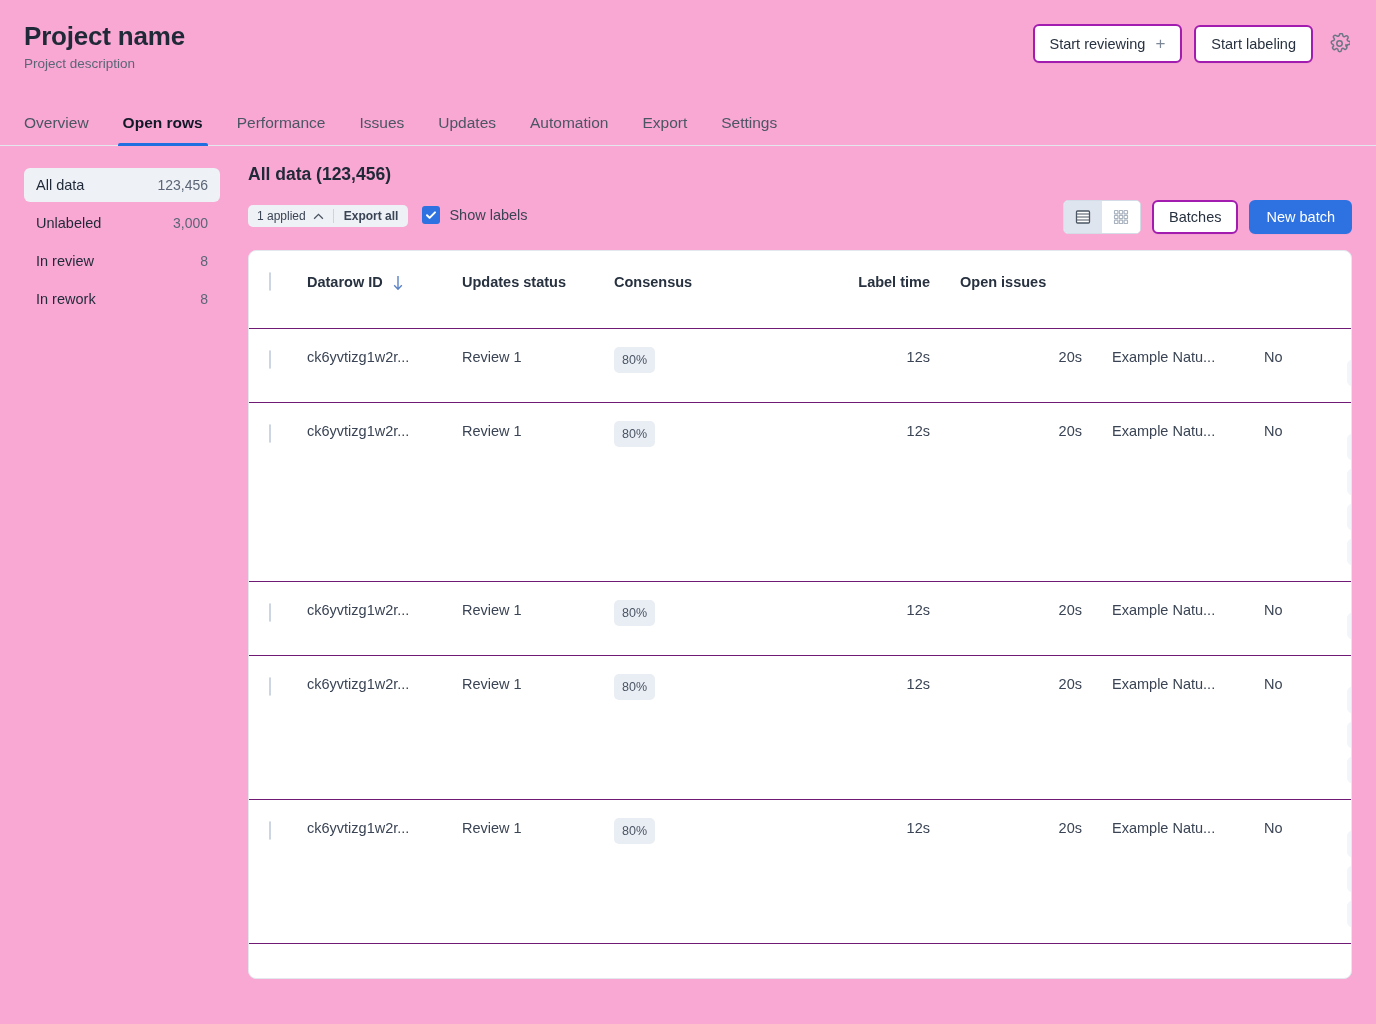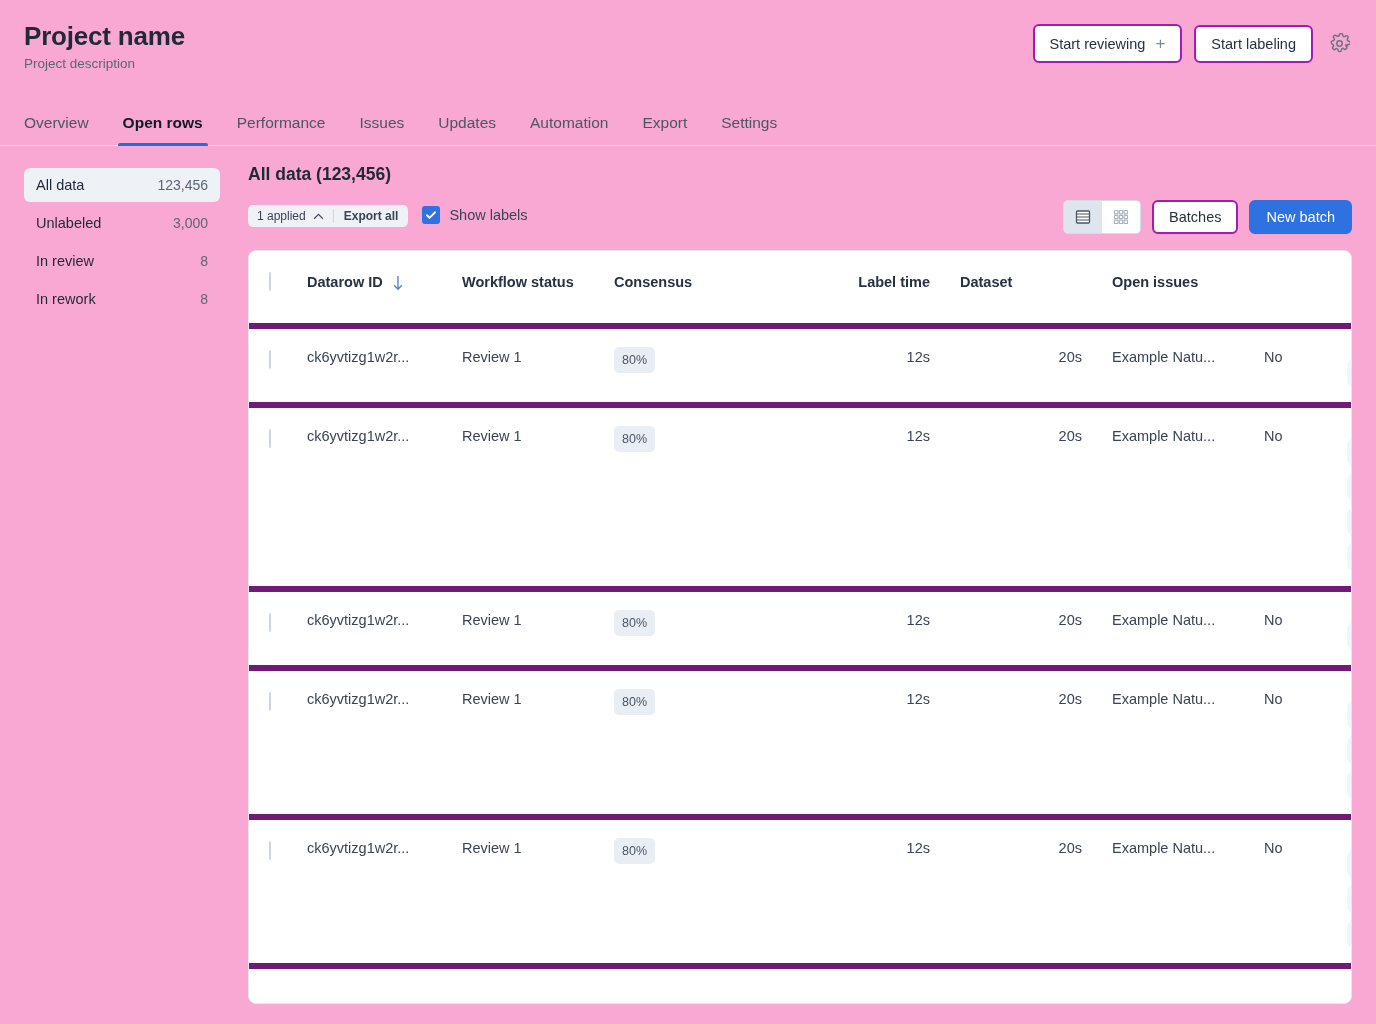--- a/index.html
+++ b/index.html
@@ -97,21 +97,21 @@
     display: flex; align-items: center; gap: 7px; padding: 0 9px; font-size: 13.5px;
     font-weight: 600; color: #27313f; cursor: pointer;
   }
   .thumb-btn { cursor: pointer; display: flex; align-items: center; }
 
   
   .table {
     margin-top: 16px; background: #fff; border: 1px solid #e3e8ef; border-radius: 8px;
     width: 1104px; overflow: hidden;
   }
-  .trow { display: flex; align-items: flex-start; border-bottom: 6px solid #701a75; position: relative; }
+  .trow { display: flex; align-items: flex-start; border-bottom: 1px solid #701a75; position: relative; }
   .trow:last-child { border-bottom: none; }
   .thead { height: 78px; }
   .c-check { width: 58px; flex: none; padding-top: 22px; padding-left: 20px; }
   .sq {
     width: 17px; height: 17px; border: 1.5px solid #ccd5e1; border-radius: 3px; background: #fff; cursor: pointer;
   }
   .c-id { width: 155px; flex: none; }
   .c-wf { width: 152px; flex: none; }
   .c-cons { width: 188px; flex: none; }
   .c-lt { width: 128px; flex: none; text-align: right; }
@@ -266,24 +266,23 @@
         <div class="trow thead">
           <div class="c-check">
             <span class="sq"></span>
           </div>
           <div class="cell c-id">
             <span>Datarow ID</span>
             <svg class="sort-arrow" viewBox="0 0 12 16" fill="none" stroke="#5b82c4" stroke-width="1.4">
               <path d="M6 1v13M2.2 10.2L6 14.2 9.8 10.2"></path>
             </svg>
           </div>
-          <div class="cell c-wf"><span>Workflow status</span></div>
+          <div class="cell c-wf"><span>Updates status</span></div>
           <div class="cell c-cons"><span>Consensus</span></div>
           <div class="cell c-lt"><span>Label time</span></div>
-          <div class="cell c-ds"><span>Dataset</span></div>
           <div class="cell c-oi"><span>Open issues</span></div>
         </div>
 
         <div id="rows-host">
             <div class="trow drow">
               <div style="display:flex;width:100%;align-items:flex-start">
                 <div class="c-check"><span class="sq"></span></div>
                 <div class="cell c-id">ck6yvtizg1w2r...</div>
                 <div class="cell c-wf">Review 1</div>
                 <div class="cell c-cons"><span class="cons-badge">80%</span></div>

